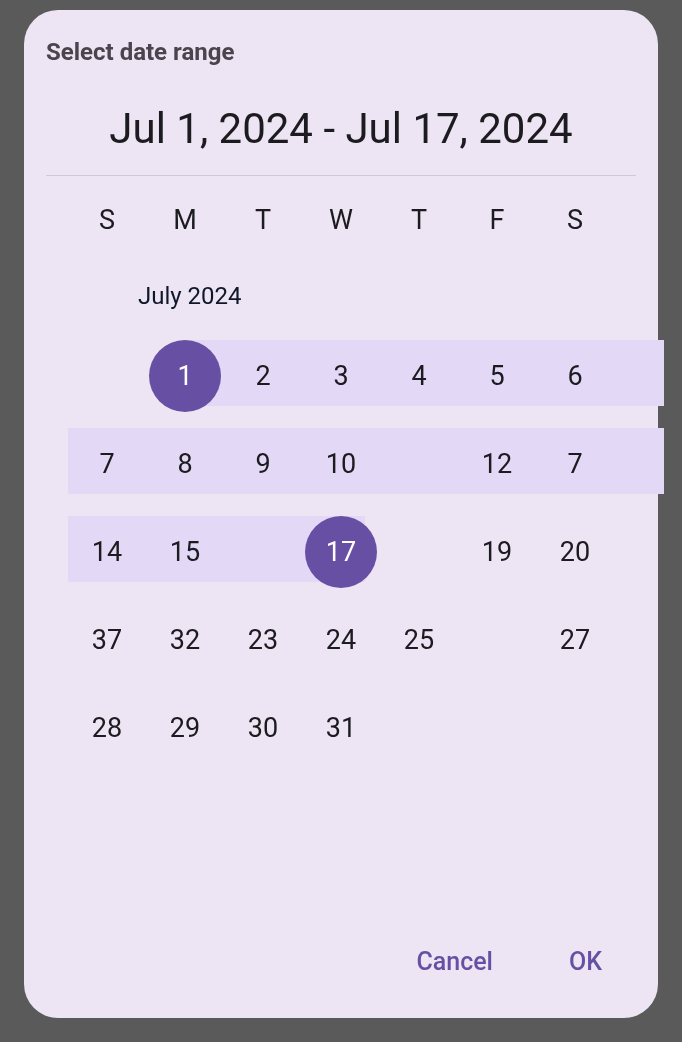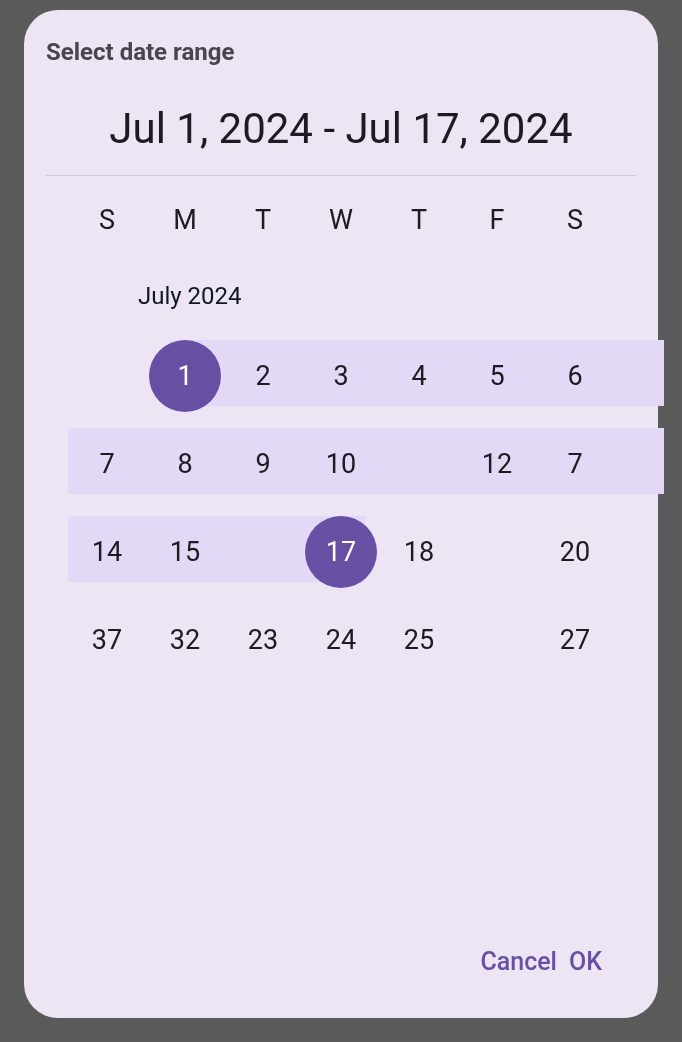--- a/index.html
+++ b/index.html
@@ -127,20 +127,21 @@
   .c2 { left: 156px; }
   .c3 { left: 234px; }
   .c4 { left: 312px; }
   .c5 { left: 390px; }
   .c6 { left: 468px; }
   .actions {
     position: absolute;
     bottom: 34px;
     right: 50px;
     display: flex;
+    gap: 64px;
   }
   .action-btn {
     background: none;
     border: none;
     font-size: 25px;
     color: #6750a4;
     font-weight: 500;
     cursor: pointer;
     padding: 8px 6px;
     font-family: inherit;
@@ -221,22 +222,22 @@
         <div class="cell c0">
             <span class="num">14</span>
           </div>
         <div class="cell c1">
             <span class="num">15</span>
           </div>
         <div class="cell c3 end">
           <div class="end-circle"></div>
           <span class="num">17</span>
         </div>
-        <div class="cell c4">
-            <span class="num">18</span>
+        <div class="cell c5">
+            <span class="num">19</span>
           </div>
         <div class="cell c6">
             <span class="num">20</span>
           </div>
       </div>
 
       <div class="row">
         <div class="cell c0">
             <span class="num">37</span>
           </div>
@@ -250,20 +251,34 @@
             <span class="num">24</span>
           </div>
         <div class="cell c4">
             <span class="num">25</span>
           </div>
         <div class="cell c6">
             <span class="num">27</span>
           </div>
       </div>
 
+      <div class="row">
+        <div class="cell c0">
+            <span class="num">28</span>
+          </div>
+        <div class="cell c1">
+            <span class="num">29</span>
+          </div>
+        <div class="cell c2">
+            <span class="num">30</span>
+          </div>
+        <div class="cell c3">
+            <span class="num">31</span>
+          </div>
+      </div>
 
     </div>
   </div>
 
   <div class="actions">
     <button class="action-btn">Cancel</button>
     <button class="action-btn">OK</button>
   </div>
 </div>
 

